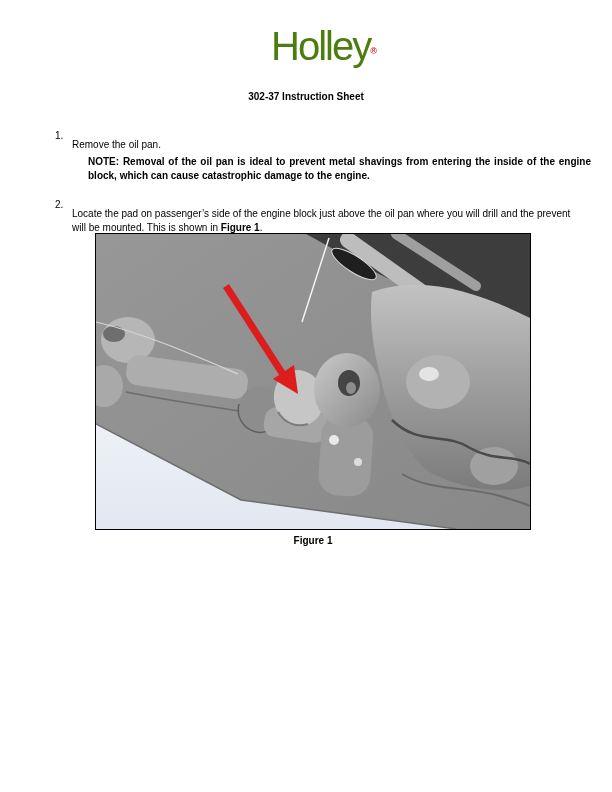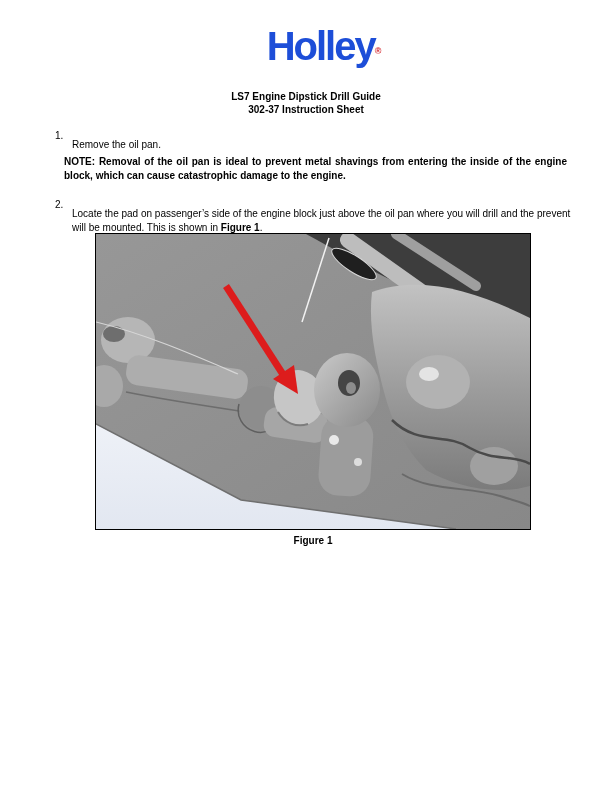--- a/index.html
+++ b/index.html
@@ -11,42 +11,42 @@
     background:#ffffff;
     font-family:"Liberation Sans", sans-serif;
     color:#000;
     overflow:hidden;
   }
   .logo {
     position:absolute; top:24px; left:0; width:612px;
     text-align:center; line-height:44px;
   }
   .logo-text {
-    font-size:40px; font-weight:bold; letter-spacing:-2px;
-    color:#1d4ed8;
+    font-size:40px; font-weight:normal; letter-spacing:-2px;
+    color:#4d7c0f;
     margin-left:36px;
   }
   .logo-reg {
     font-size:9px; font-weight:bold; color:#d2232a;
     vertical-align:super; letter-spacing:0;
   }
   .titles {
     position:absolute; top:90px; left:0; width:612px;
     text-align:center; font-size:10px; font-weight:bold; line-height:13px;
   }
   .step {
     position:absolute; left:55px; width:520px;
     display:flex; font-size:10px; line-height:14px;
   }
   .step-num { width:17px; flex:none; }
   .step-body { width:503px;margin-top:9px; }
   .step-1 { top:129px; }
   .step-2 { top:198px; }
   .note {
-    position:absolute; top:155px; left:64px; width:503px;
+    position:absolute; top:155px; left:88px; width:503px;
     font-size:10px; font-weight:bold; line-height:14px;
     text-align:justify;
   }
   .figure-frame {
     position:absolute; left:95px; top:233px;
     width:436px; height:297px;
     border:1px solid #000;
     background:#8f8f8f;
   }
   .figure-frame svg { display:block; width:100%; height:100%; }
@@ -59,21 +59,20 @@
 </head>
 <body>
 
 <div class="page">
 
   <div class="logo">
     <span class="logo-text">Holley</span><span class="logo-reg">®</span>
   </div>
 
   <div class="titles">
-    <div>LS7 Engine Dipstick Drill Guide</div>
     <div>302-37 Instruction Sheet</div>
   </div>
 
   <div class="step step-1">
     <span class="step-num">1.</span>
     <span class="step-body">Remove the oil pan.</span>
   </div>
 
   <div class="note">NOTE: Removal of the oil pan is ideal to prevent metal shavings from entering the inside of the engine block, which can cause catastrophic damage to the engine.</div>
 

